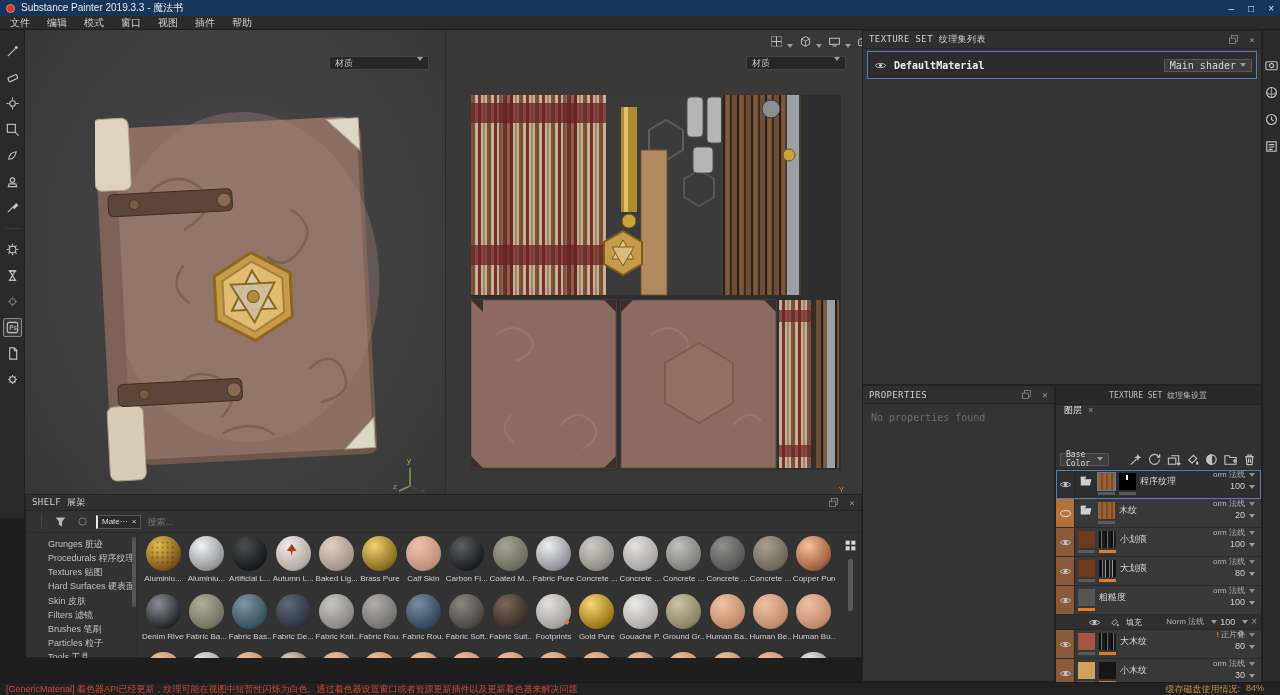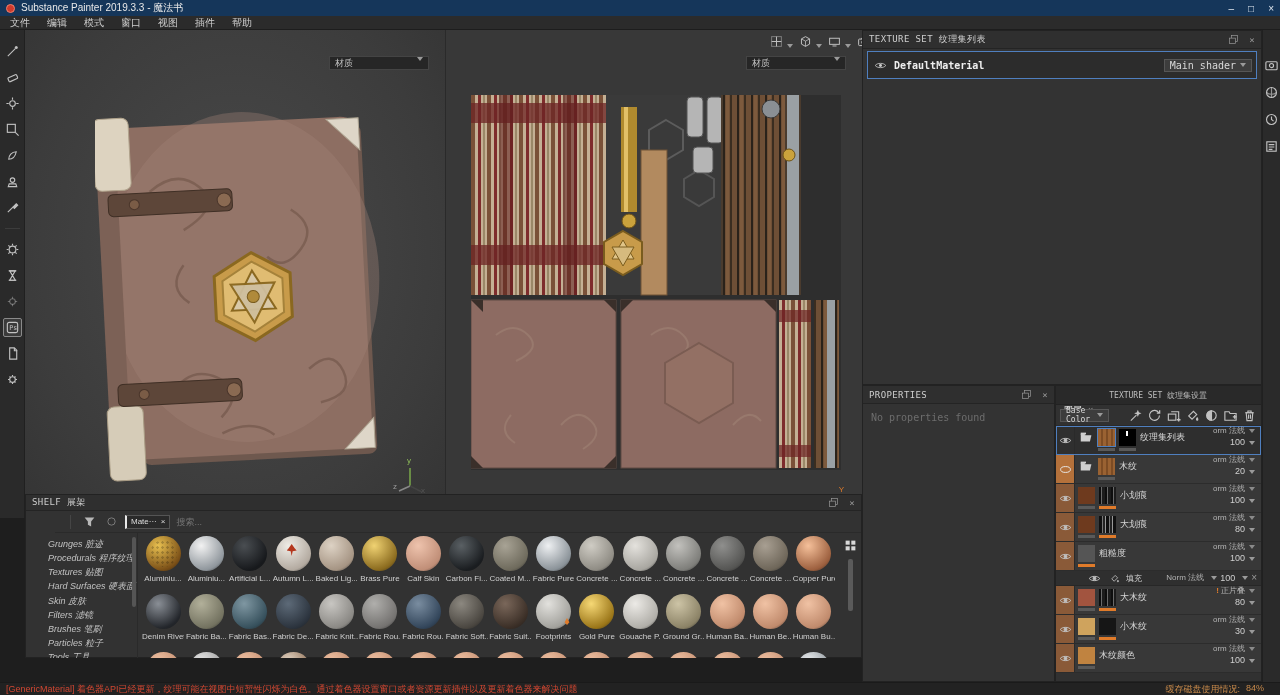--- a/index.html
+++ b/index.html
@@ -56,21 +56,21 @@
 
   
   #props-panel { left:862px; top:385px; width:193px; height:297px; }
   #props-empty { padding:8px; color:#6d6d6d; font-size:10px; }
 
   
   #layers-panel { left:1055px; top:385px; width:207px; height:297px; background:#313131; }
   #layer-tabs { height:19px; display:flex; background:#292929; border-bottom:1px solid #222; }
   .tab { display:flex; align-items:center; gap:6px; padding:0 8px; font-size:9px; color:#bdbdbd; }
   .tab.active { background:#3c3c3c; color:#e4e4e4;margin-top:24px; }
-  #layers-toolbar { height:21px; display:flex; align-items:center; padding:0 4px; gap:18px; border-bottom:1px solid #2a2a2a; }
+  #layers-toolbar { height:21px; display:flex; align-items:center; padding:0 4px; gap:18px; border-bottom:1px solid #2a2a2a;margin-top:44px; }
   #layers-toolbar .icons { margin-left:auto; display:flex; gap:3px; }
   #layer-list { overflow:hidden; }
   .lrow { display:flex; height:29px; background:#383838; border-bottom:1px solid #2c2c2c; position:relative; }
   .lrow.sel { outline:1px solid #4f7fbf; outline-offset:-1px; background:#2e2e2e; z-index:2; }
   .lhandle { width:19px; display:flex; align-items:center; justify-content:center; background:#303030; border-right:1px solid #2a2a2a; }
   .lbody { flex:1; display:flex; align-items:center; gap:4px; padding:0 3px; position:relative; }
   .lthumb { width:17px; height:17px; background:#555; position:relative; flex:0 0 auto; }
   .lthumb.selthumb { outline:1px solid #4f7fbf; }
   .lthumb .bar { position:absolute; left:0; bottom:-5px; width:100%; height:3px; }
   .bar.grey { background:#5a5a5a; } .bar.orange { background:#e07b2a; }
@@ -86,27 +86,27 @@
   .lop { font-size:9px; color:#cfcfcf; }
   .bang { color:#e07b2a; font-weight:bold; margin-right:2px; }
   .erow { display:flex; height:15px; background:#2f2f2f; border-bottom:1px solid #272727; align-items:center; padding-left:30px; gap:4px; }
   .erow .lname { font-size:8px; }
   .erow .lright { display:flex; align-items:center; gap:3px; line-height:1; }
   .fold svg { display:block; }
 
   
   #shelf { left:25px; top:494px; width:837px; height:164px; background:#323232; }
   #shelf-head { height:16px; }
-  #shelf-toolbar { height:22px; display:flex; align-items:center; gap:6px; padding:0 5px; border-bottom:1px solid #2a2a2a;margin-left:29px; }
+  #shelf-toolbar { height:22px; display:flex; align-items:center; gap:6px; padding:0 5px; border-bottom:1px solid #2a2a2a; }
   .vsep { width:1px; height:14px; background:#454545; margin:0 4px; }
   #filter-tag { display:flex; align-items:center; gap:4px; background:#2a2a2a; border:1px solid #555; border-left:2px solid #e8e8e8; height:14px; padding:0 4px; font-size:8px; color:#ddd; }
   #shelf-search { flex:1; background:transparent; border:none; outline:none; color:#9a9a9a; font-size:9px; }
   #shelf-body { display:flex; height:125px; overflow:hidden; }
   #shelf-cats { width:112px; border-right:1px solid #2a2a2a; padding-top:4px; position:relative; }
-  #shelf-cats .cat { padding:1px 2px 1px 22px; font-size:9px; color:#c2c2c2; white-space:nowrap; line-height:1.35;font-style:italic; }
+  #shelf-cats .cat { padding:1px 2px 1px 22px; font-size:9px; color:#c2c2c2; white-space:nowrap; line-height:1.35; }
   #cats-scroll { position:absolute; right:1px; top:4px; width:4px; height:70px; background:#555; border-radius:2px; }
   #mat-grid { flex:1; padding:3px 4px 0 4px; }
   .mat-row { display:flex; justify-content:space-between; height:58px; }
   .mat-cell { width:42px; display:flex; flex-direction:column; align-items:center; }
   .sphere { width:35px; height:35px; border-radius:50%; position:relative; }
   .sphere.honey::after { content:""; position:absolute; inset:4px; border-radius:50%; background:radial-gradient(circle,#00000033 1px,transparent 1.5px); background-size:5px 5px; }
   .sphere .leaf { position:absolute; left:11px; top:8px; width:10px; height:12px; background:#b4371e; clip-path:polygon(50% 0,80% 35%,100% 55%,60% 60%,50% 100%,40% 60%,0 55%,20% 35%); }
   .sphere .fire { position:absolute; right:1px; bottom:4px; width:6px; height:7px; background:#e07b2a; clip-path:polygon(50% 0,90% 60%,50% 100%,10% 60%); }
   .mat-label { margin-top:3px; font-size:8px; color:#cfcfcf; white-space:nowrap; overflow:hidden; max-width:42px; }
   #shelf-right { width:22px; display:flex; flex-direction:column; align-items:center; padding-top:4px; gap:6px; }
@@ -521,21 +521,21 @@
               <path d="M2 5v8h10.5L14 6.5H7L6 5z" fill="#cfcfcf" stroke="none"></path>
               <rect x="2" y="3" width="6" height="2" fill="#cfcfcf" stroke="none"></rect>
             </svg>
           </span>
       <span class="lthumb th-wood selthumb">
             <span class="bar grey"></span>
           </span>
           <span class="lthumb th-mask">
             <span class="bar grey"></span>
           </span>
-      <span class="lname">纹理集列表</span>
+      <span class="lname">程序纹理</span>
       <span class="lright">
         <div class="lblend"><span>orm 法线</span><span class="caret" style="border-top-color:#8a8a8a"></span></div>
         <div><span class="lop">100</span><span class="caret"></span></div>
       </span>
     </span>
   </div>
   <div class="lrow">
     <span class="lhandle" style="background:#b4713b">
       <span class="icn ">
             <svg width="13" height="13" viewBox="0 0 16 16" fill="none" stroke="#c2c2c2" stroke-width="1.2">

